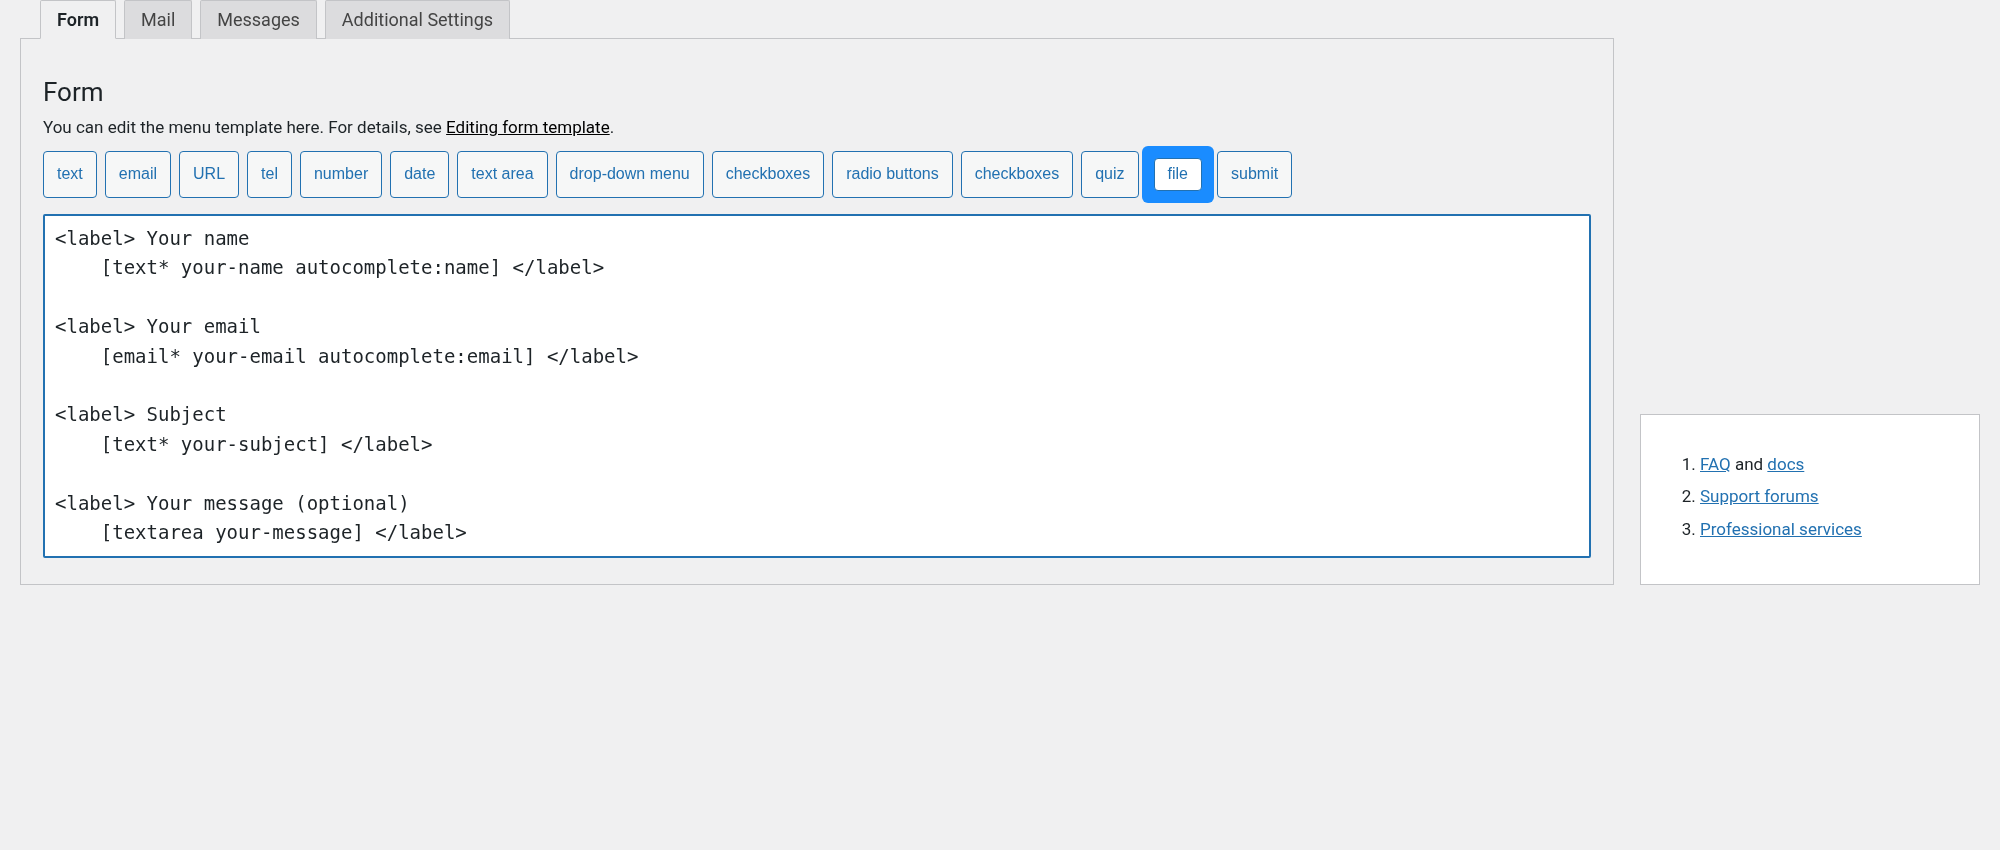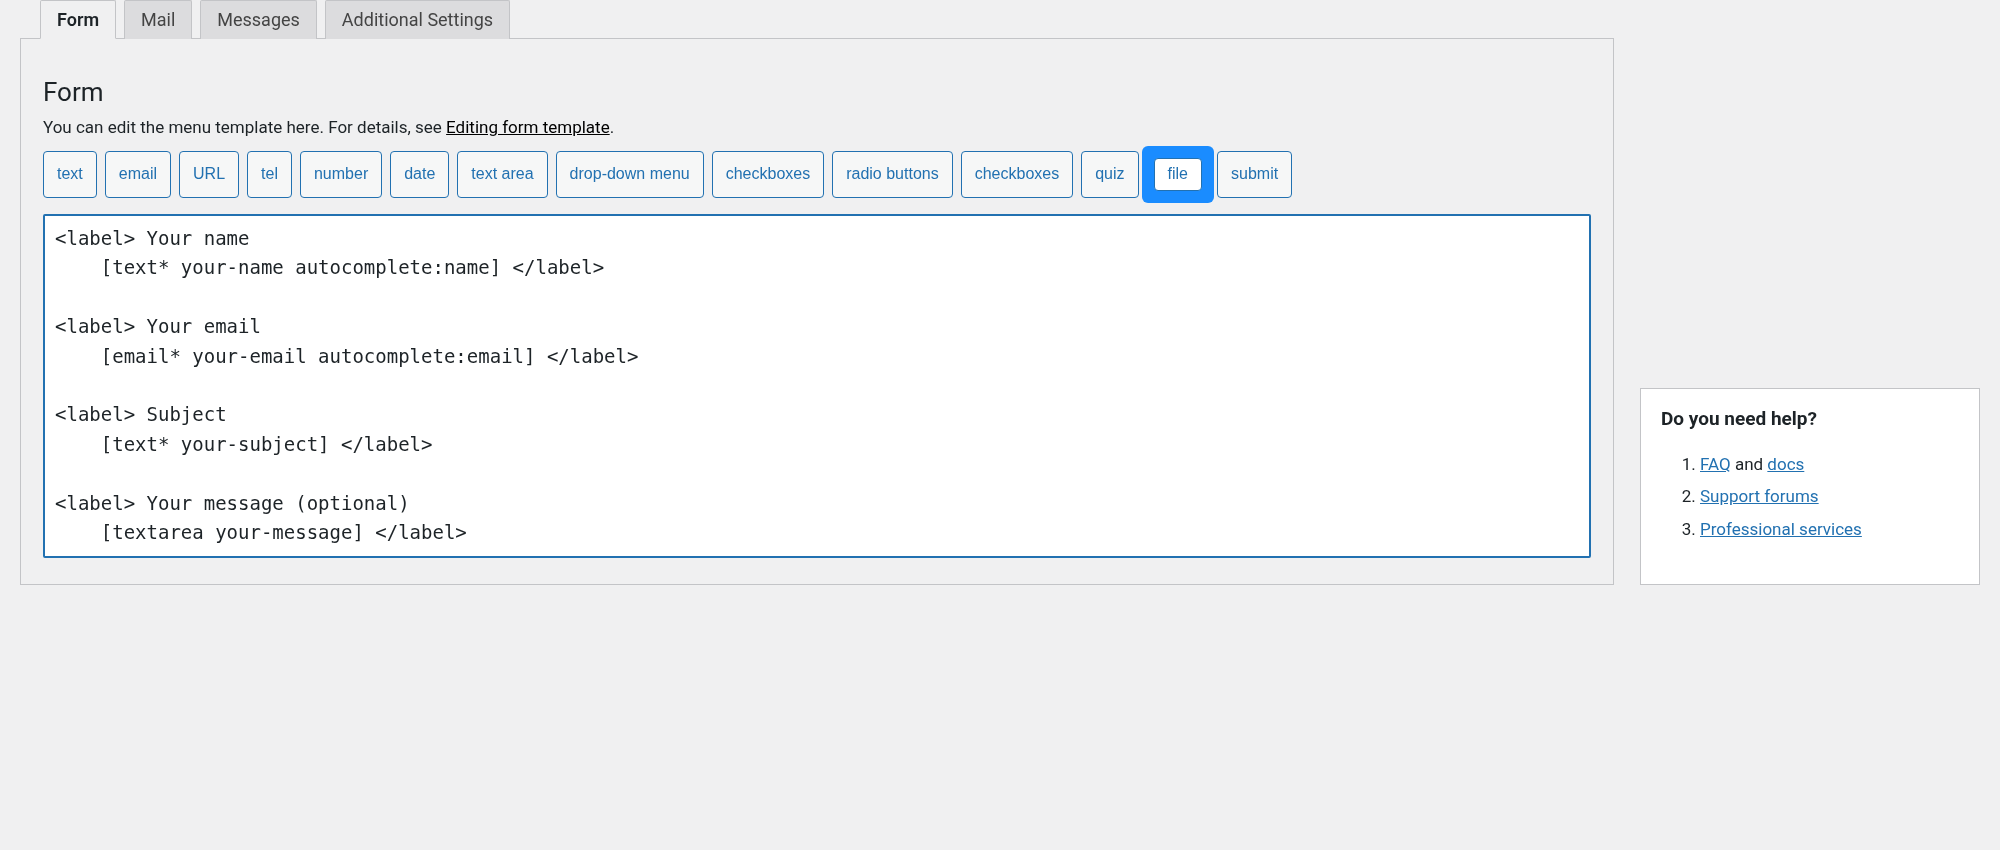--- a/index.html
+++ b/index.html
@@ -181,21 +181,20 @@
     [textarea your-message] &lt;/label&gt;
 
 
 
 [submit "Submit"]</textarea>
     </div>
   </div>
 
   <div class="side-col">
     <div class="sbox">
-      <h3>Do you need help?</h3>
       <ol>
         <li>
           <a href="#">FAQ</a><span> and </span><a href="#">docs</a>
         </li>
         <li>
           <a href="#">Support forums</a>
         </li>
         <li>
           <a href="#">Professional services</a>
         </li>

